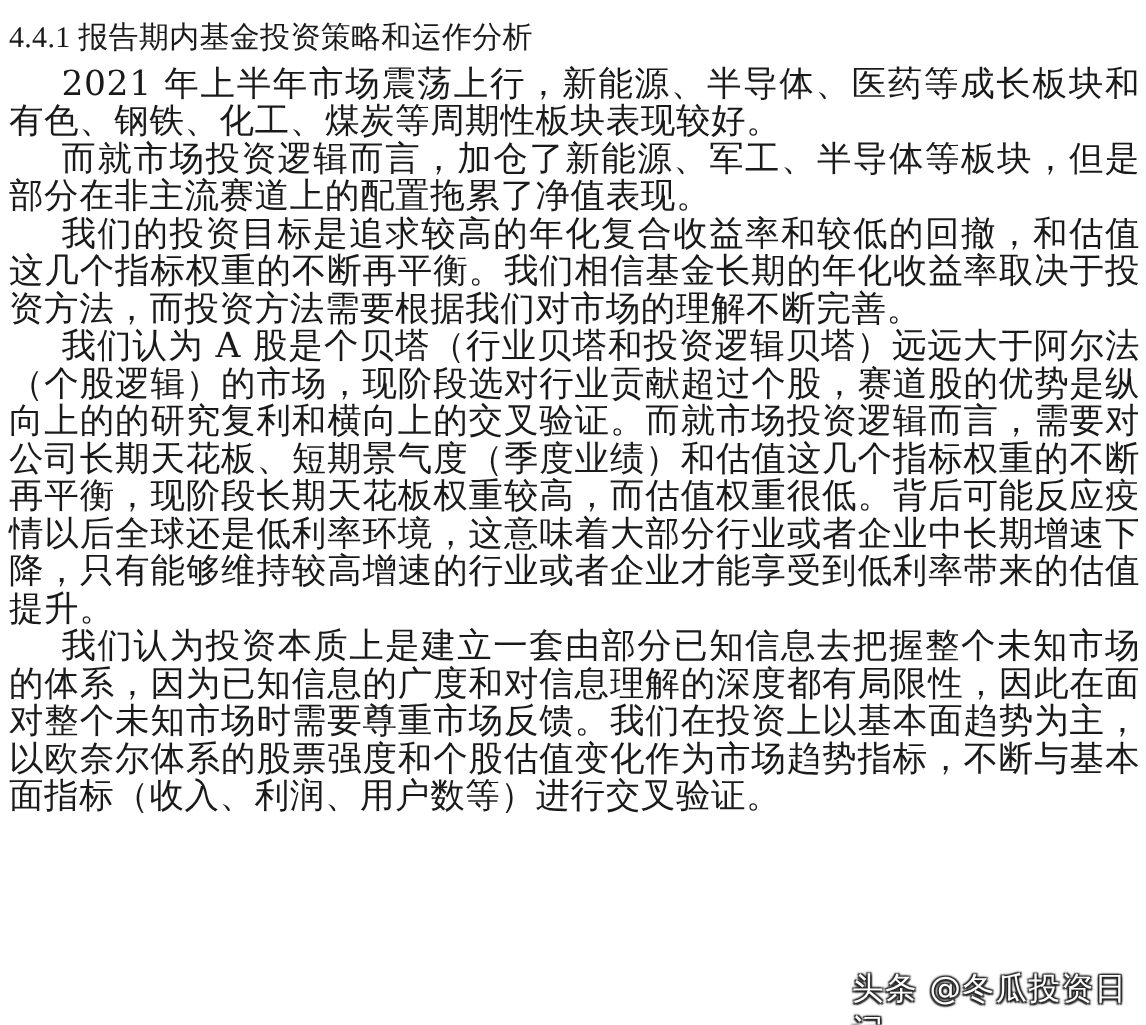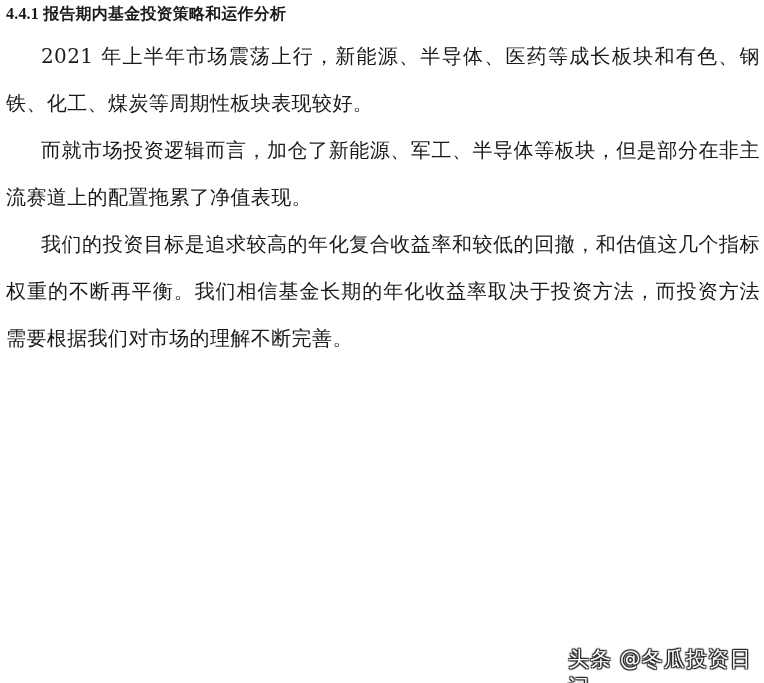--- a/index.html
+++ b/index.html
@@ -5,39 +5,41 @@
   html, body { margin: 0; padding: 0; }
   body {
     width: 764px; height: 683px; overflow: hidden;
     background: #ffffff; color: #1a1a1a;
     font-family: "DejaVu Serif", "Liberation Serif", serif;
     position: relative;
   }
   .doc { position: absolute; left: 6px; top: 0; width: 754px; }
   .heading {
     font-family: "Liberation Serif", "DejaVu Serif", serif;
-    font-weight: bold; font-size: 16px; line-height: 20px;
-    margin: 0; padding-top: 4px; letter-spacing: 0.2px;
+    font-weight: normal; font-size: 20px; line-height: 20px;
+    margin: 0; padding-top: 15px; letter-spacing: 0.2px;
   }
   .para {
-    font-size: 20px; line-height: 47px; margin: 0;
+    font-size: 23px; line-height: 25px; margin: 0;
     text-indent: 35px; text-align: justify; text-align-last: left;
     letter-spacing: 0.4px;
   }
   .para-first { margin-top: 9px; }
   .watermark {
     position: absolute; left: 568px; top: 645px;
     font-family: "DejaVu Sans", "Liberation Sans", sans-serif;
     font-size: 21px; color: #ffffff; letter-spacing: 1px;
     text-shadow: 0 0 2px #222, 1px 1px 1px #222, -1px -1px 1px #222, 1px -1px 1px #222, -1px 1px 1px #222;
   }
 </style>
 </head>
 <body>
 
 <div class="doc">
   <h1 class="heading">4.4.1 报告期内基金投资策略和运作分析</h1>
   <p class="para para-first">2021 年上半年市场震荡上行，新能源、半导体、医药等成长板块和有色、钢铁、化工、煤炭等周期性板块表现较好。</p>
   <p class="para">而就市场投资逻辑而言，加仓了新能源、军工、半导体等板块，但是部分在非主流赛道上的配置拖累了净值表现。</p>
   <p class="para">我们的投资目标是追求较高的年化复合收益率和较低的回撤，和估值这几个指标权重的不断再平衡。我们相信基金长期的年化收益率取决于投资方法，而投资方法需要根据我们对市场的理解不断完善。</p>
+  <p class="para">我们认为 A 股是个贝塔（行业贝塔和投资逻辑贝塔）远远大于阿尔法（个股逻辑）的市场，现阶段选对行业贡献超过个股，赛道股的优势是纵向上的的研究复利和横向上的交叉验证。而就市场投资逻辑而言，需要对公司长期天花板、短期景气度（季度业绩）和估值这几个指标权重的不断再平衡，现阶段长期天花板权重较高，而估值权重很低。背后可能反应疫情以后全球还是低利率环境，这意味着大部分行业或者企业中长期增速下降，只有能够维持较高增速的行业或者企业才能享受到低利率带来的估值提升。</p>
+  <p class="para">我们认为投资本质上是建立一套由部分已知信息去把握整个未知市场的体系，因为已知信息的广度和对信息理解的深度都有局限性，因此在面对整个未知市场时需要尊重市场反馈。我们在投资上以基本面趋势为主，以欧奈尔体系的股票强度和个股估值变化作为市场趋势指标，不断与基本面指标（收入、利润、用户数等）进行交叉验证。</p>
 </div>
 
 <div class="watermark">头条 @冬瓜投资日记</div>
 
 </body></html>

